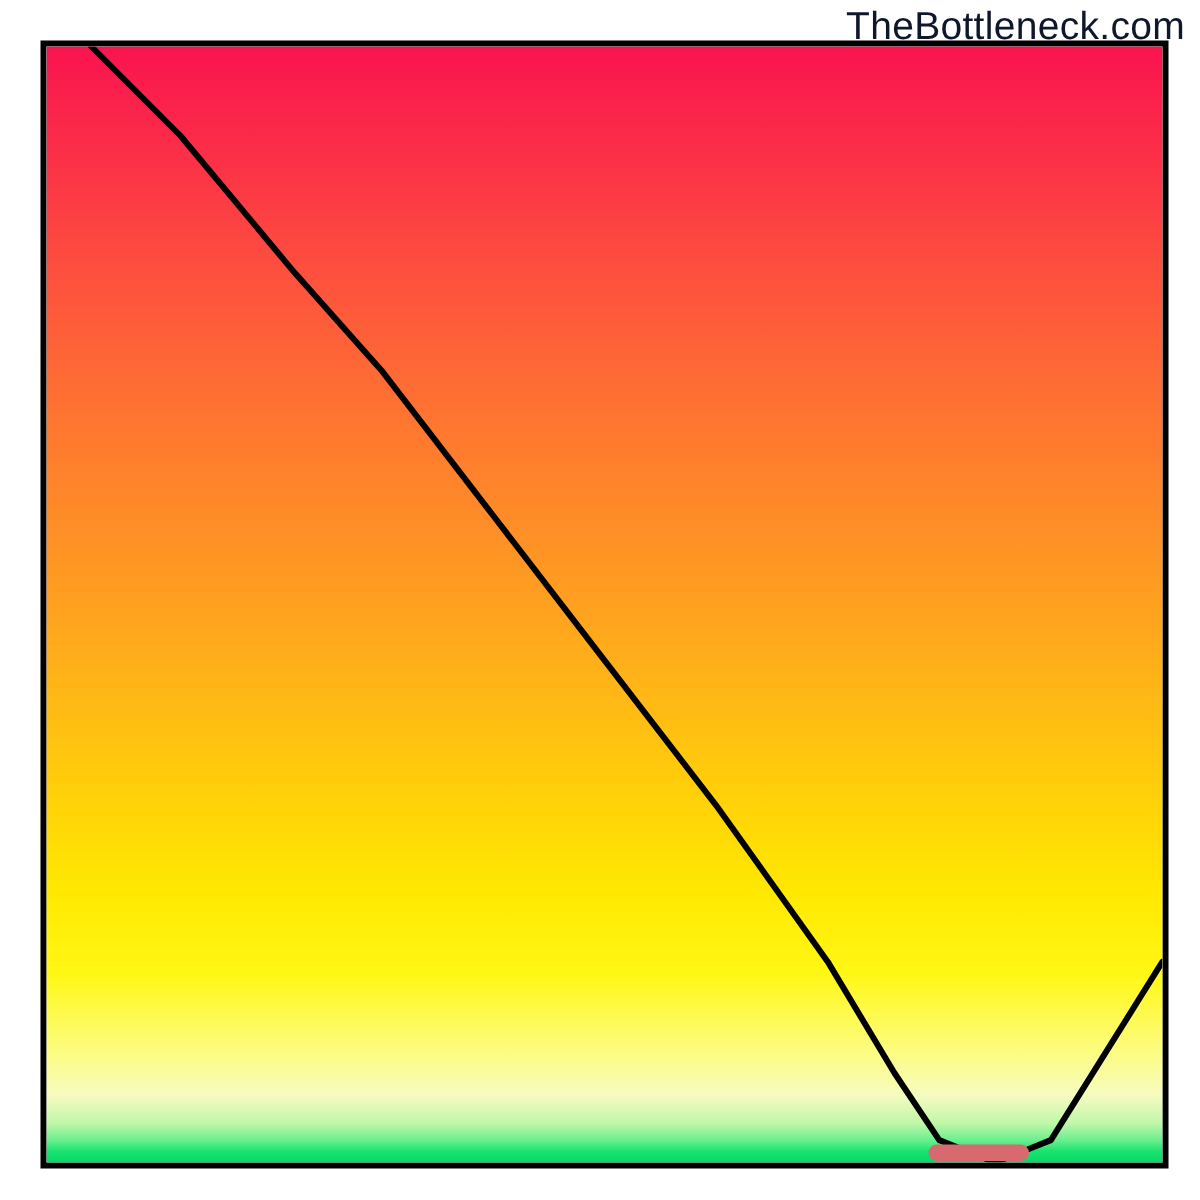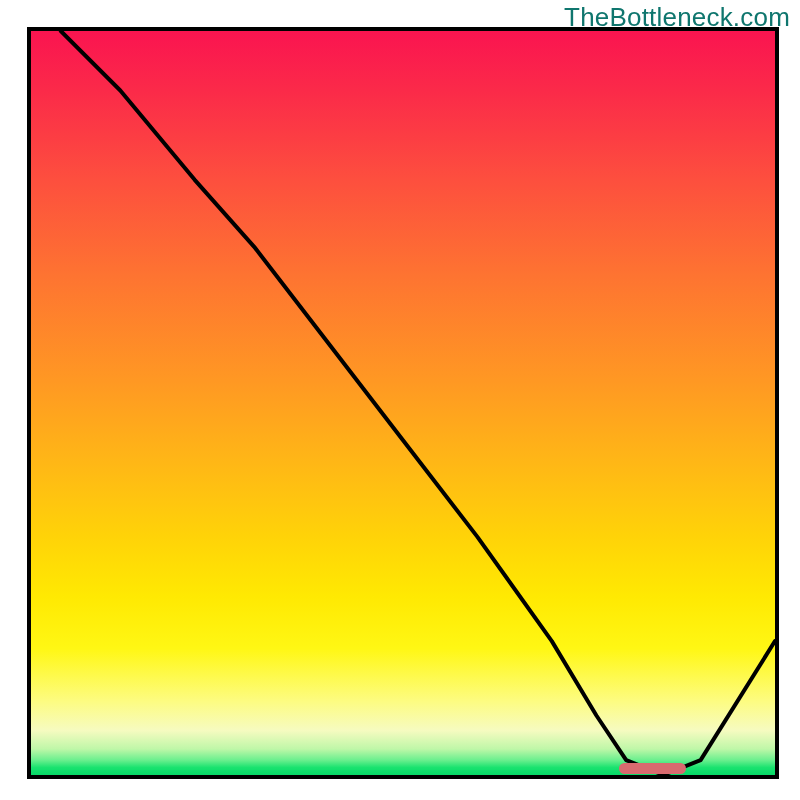--- a/index.html
+++ b/index.html
@@ -14,21 +14,21 @@
     position: relative;
     width: 800px;
     height: 800px;
   }
   .watermark {
     position: absolute;
     top: 2px;
     right: 10px;
     font-size: 26px;
     font-weight: 500;
-    color: #0f766e;
+    color: #0f172a;
     letter-spacing: 0.2px;
     z-index: 20;
     text-align: right;
   }
   .plot-border {
     position: absolute;
     left: 27px;
     top: 27px;
     width: 744px;   
     height: 744px;  

